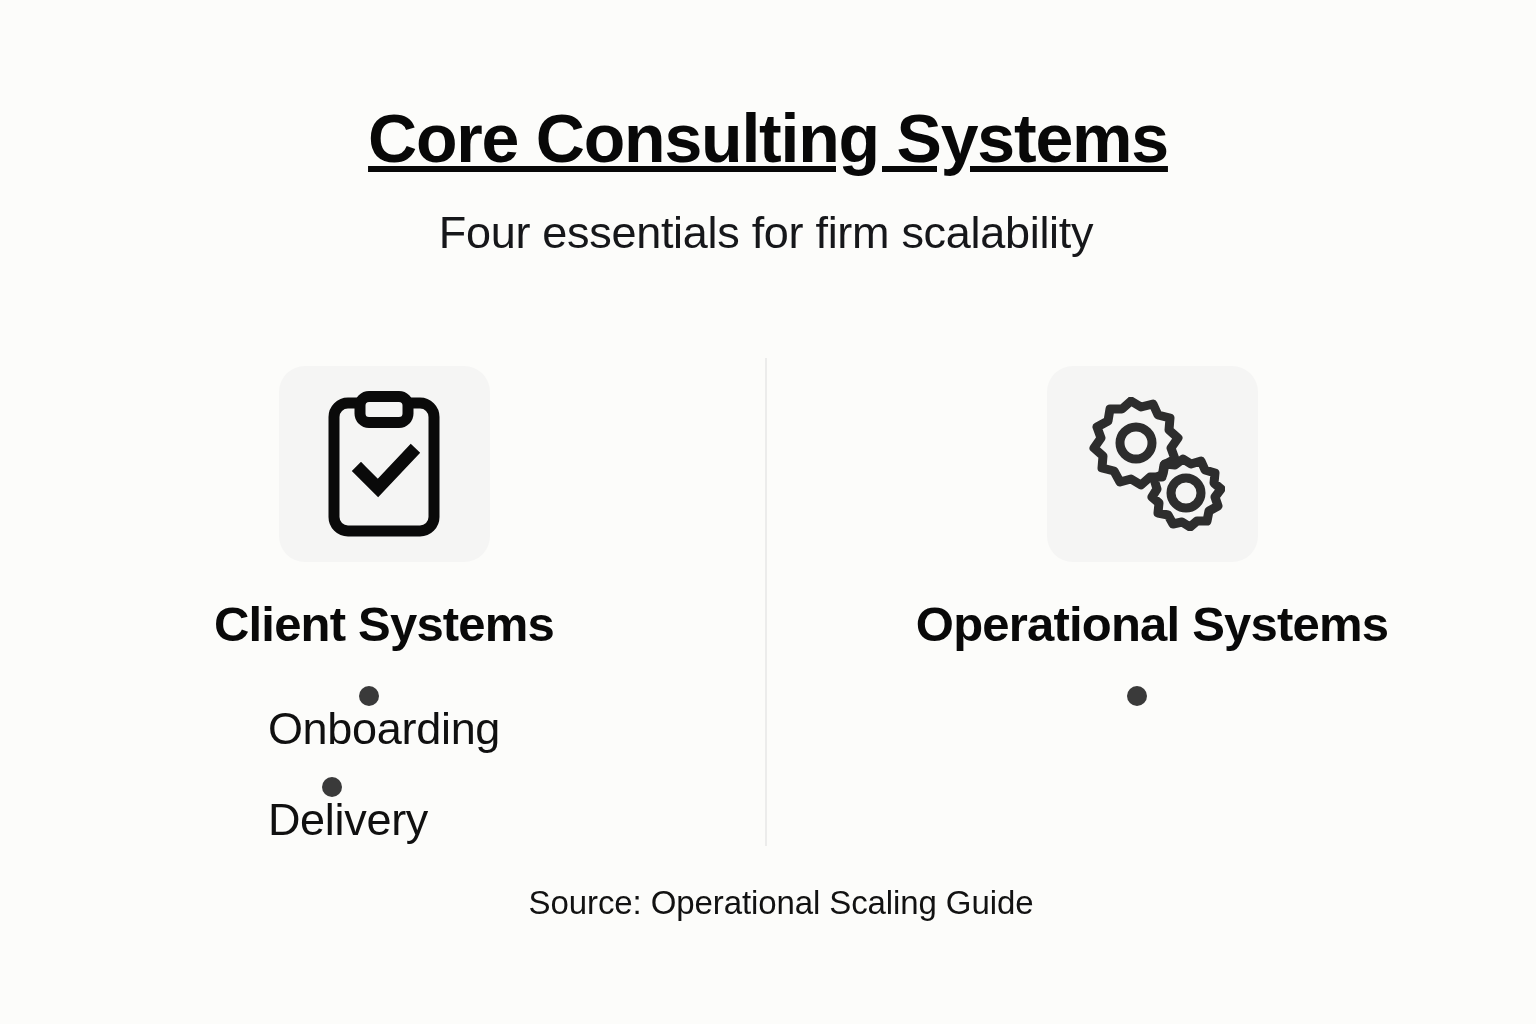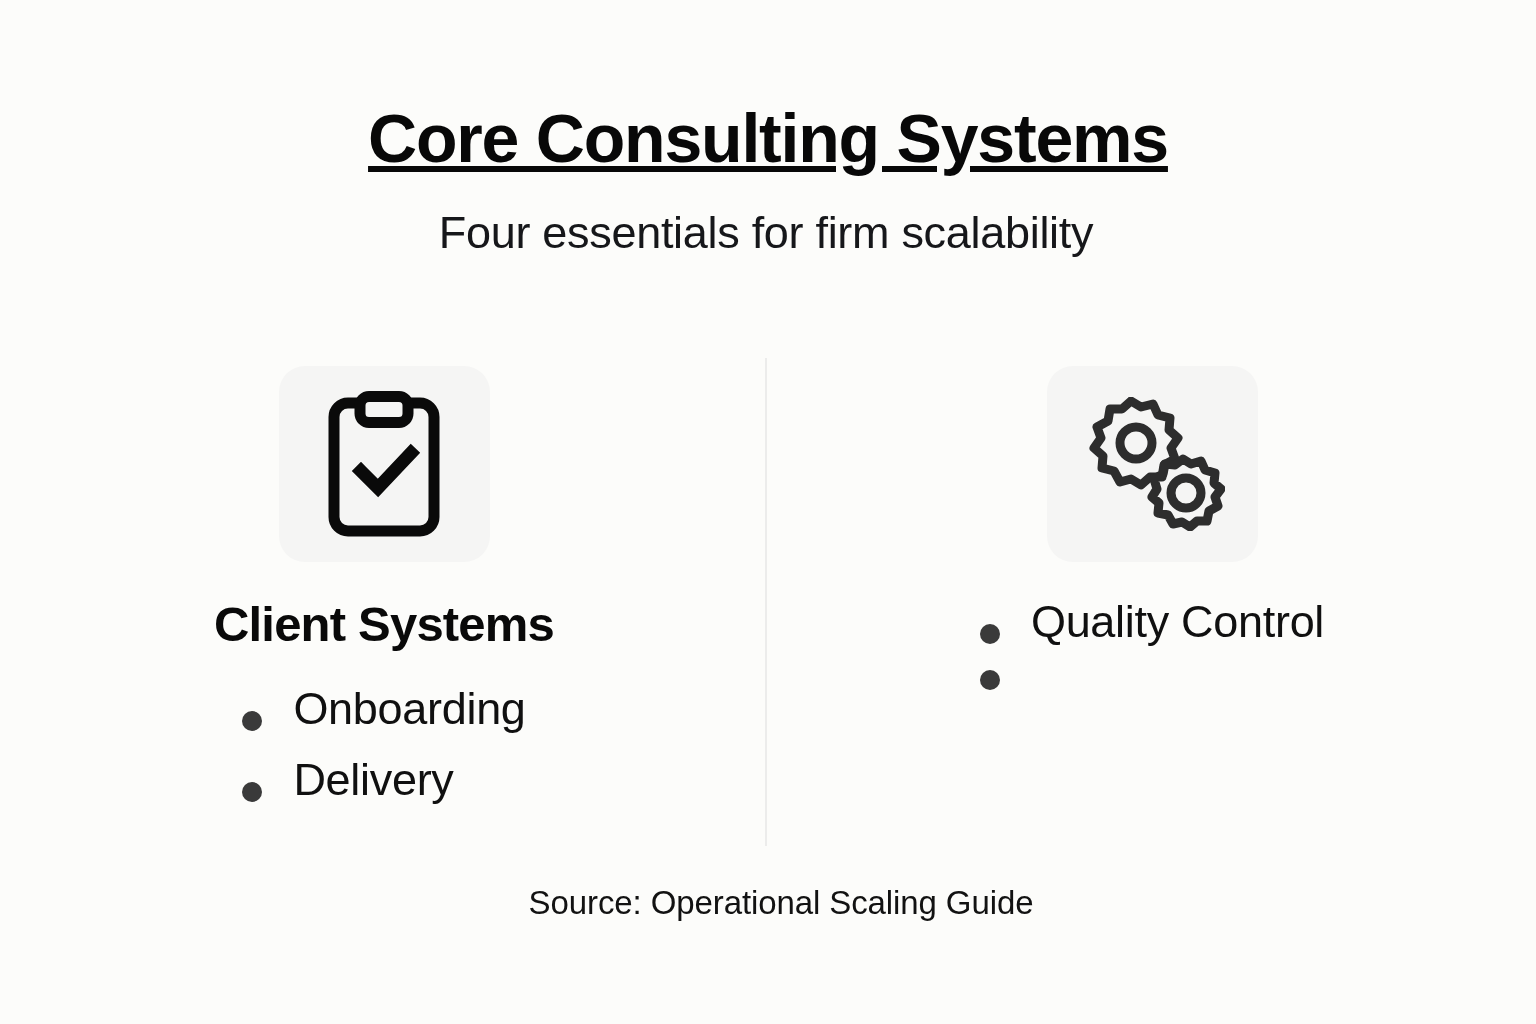--- a/index.html
+++ b/index.html
@@ -103,22 +103,22 @@
   .bullet-list {
     list-style: none;
     margin: 37px 0 0 0;
     padding: 0;
     display: flex;
     flex-direction: column;
     align-items: flex-start;
   }
   .bullet-item {
     display: flex;
-    flex-direction: row;
-    align-items: flex-end;
+    flex-direction: column;
+    align-items: center;
     margin-bottom: 26px;
   }
   .bullet-item:last-child {
     margin-bottom: 12px;
   }
   .bullet-dot {
     width: 20px;
     height: 20px;
     border-radius: 50%;
     background: #3a3a3a;
@@ -202,26 +202,23 @@
 
             <path d="M104 62
                      L112 67 L122 64 L126 73 L136 76 L135 86 L142 92 L136 100
                      L139 109 L130 114 L128 124 L118 124 L111 130 L103 125 L94 127
                      L89 118 L79 116 L80 106 L73 100 L78 92 L75 82 L84 77 L86 67 L96 68 Z"></path>
             <circle cx="107" cy="96" r="15"></circle>
           </g>
         </svg>
       </div>
 
+      <div class="col-heading">Operational Systems</div>
 
       <ul class="bullet-list">
-        <li class="bullet-item">
-          <span class="bullet-dot"></span>
-          <span class="bullet-text">Quality Control</span>
-        </li>
         <li class="bullet-item">
           <span class="bullet-dot"></span>
         </li>
       </ul>
     </div>
 
   </div>
 
   <div class="source">Source: Operational Scaling Guide</div>
 

